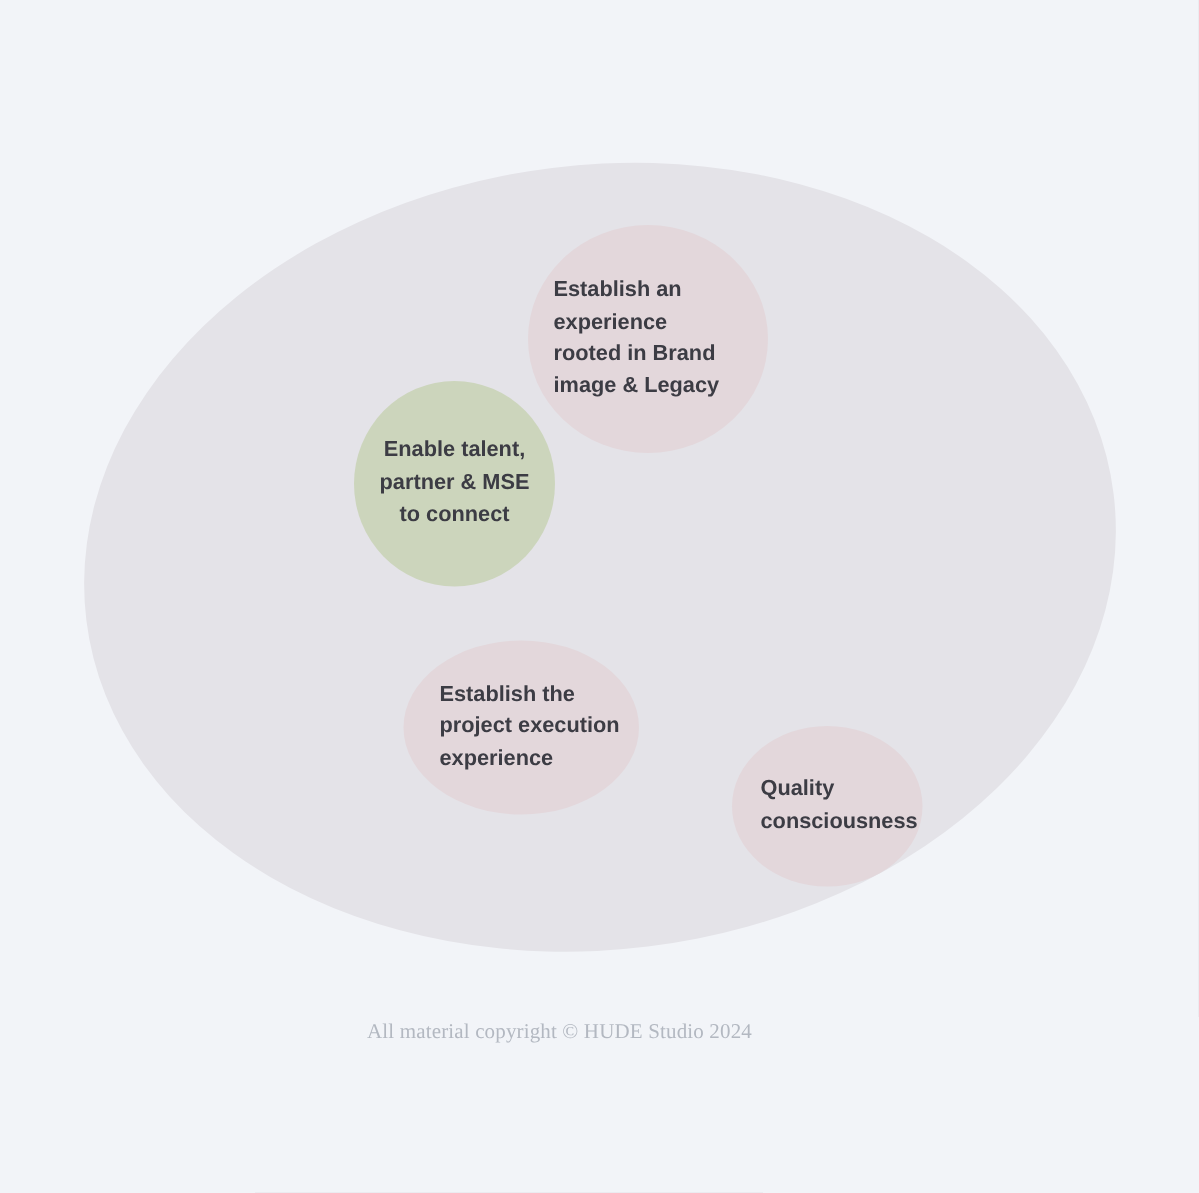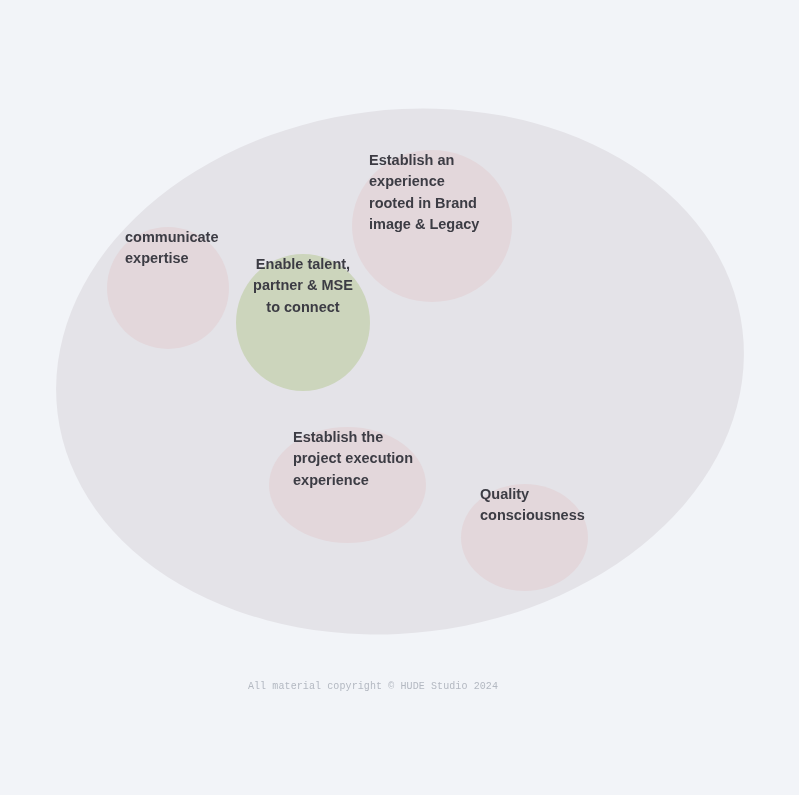--- a/index.html
+++ b/index.html
@@ -27,21 +27,21 @@
     height: 523px;
     background: #e4e3e8;
     border-radius: 50%;
     transform: rotate(-7deg);
     transform-origin: 50% 50%;
   }
   .bubble {
     position: absolute;
     border-radius: 50%;
     display: flex;
-    align-items: flex-start;
+    align-items: center;
     box-sizing: border-box;
   }
   .bubble-pink  { background: #e3d7db; }
   .bubble-green { background: #ccd5bc; }
   .bubble-label {
     font-family: "Liberation Sans", sans-serif;
     font-size: 14.5px;
     font-weight: bold;
     line-height: 1.48;
     color: #3c3c44;
@@ -70,54 +70,50 @@
   }
   #bubble-inspire-trust {
     left: 132px; top: 353px; width: 142px; height: 113px;
     padding-left: 46px; padding-right: 10px;
   }
   #bubble-project-execution {
     left: 269px; top: 427px; width: 157px; height: 116px;
     padding-left: 24px; padding-right: 8px;
   }
   #bubble-quality-consciousness {
-    left: 461px; top: 484px; width: 127px; height: 107px;
+    left: 488px; top: 484px; width: 127px; height: 107px;
     padding-left: 19px; padding-right: 8px;
   }
 
   #footer-copyright {
     position: absolute;
     left: 0;
     top: 681px;
     width: 746px;
     text-align: center;
-    font-family: Liberation Mono, monospace;
-    font-size: 10px;
+    font-family: Liberation Serif, serif;
+    font-size: 14px;
     color: #b3b8c1;
     letter-spacing: 0.1px;
   }
 </style>
 </head>
 <body>
 
 <div id="canvas">
 
   <div id="bg-ellipse"></div>
 
   <div class="bubble bubble-pink" id="bubble-brand-legacy">
     <span class="bubble-label align-left">Establish an
 experience
 rooted in Brand
 image &amp; Legacy</span>
   </div>
 
-  <div class="bubble bubble-pink" id="bubble-communicate-expertise">
-    <span class="bubble-label align-left">communicate
-expertise</span>
-  </div>
 
   <div class="bubble bubble-green" id="bubble-enable-talent">
     <span class="bubble-label align-center">Enable talent,
 partner &amp; MSE
 to connect</span>
   </div>
 
 
 
   <div class="bubble bubble-pink" id="bubble-project-execution">

